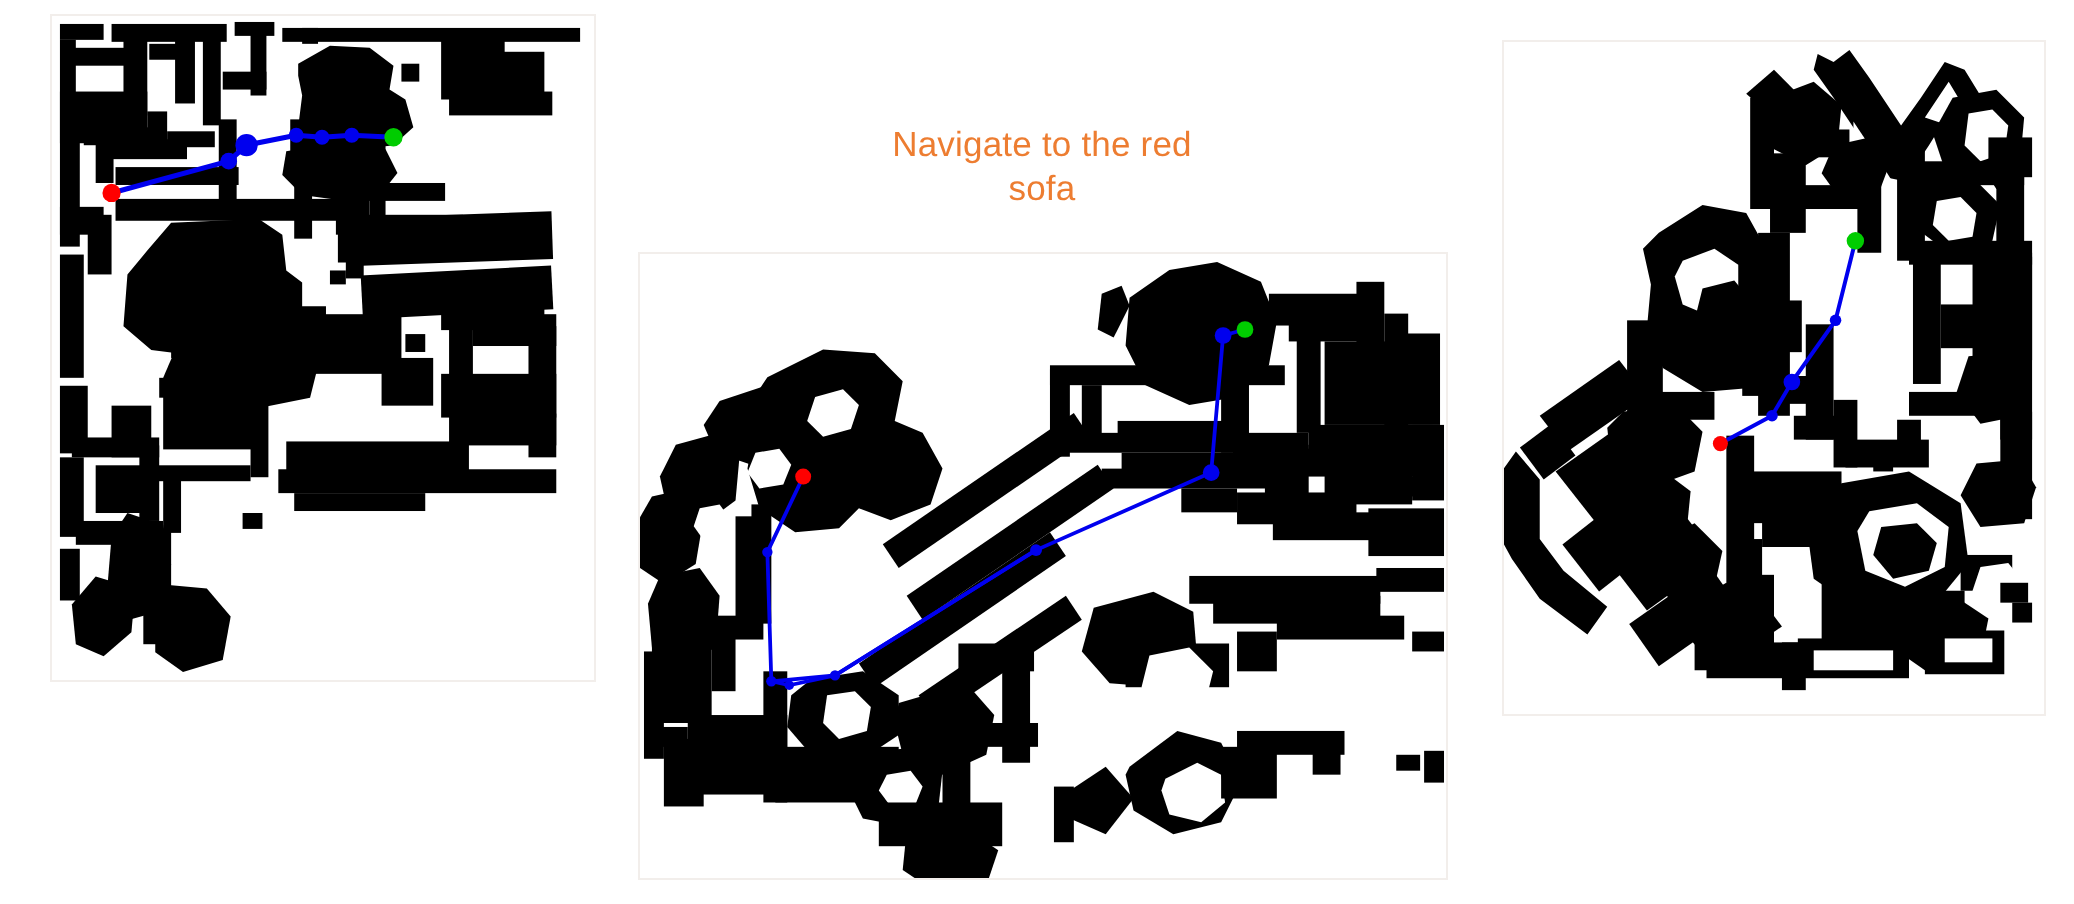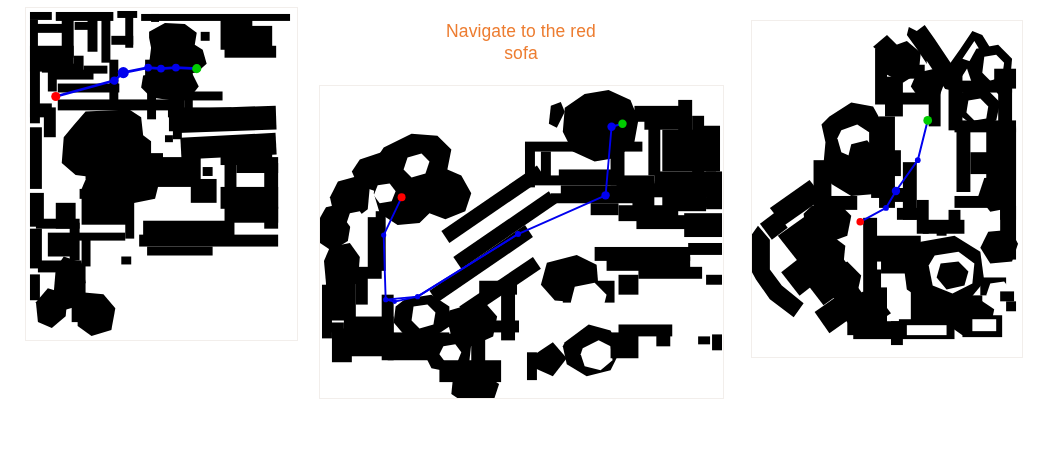--- a/index.html
+++ b/index.html
@@ -34,21 +34,21 @@
     font-size:17.5px;
     line-height:22px;
     text-align:center;
     font-weight:400;
     letter-spacing:.1px;
     white-space:pre-line;
     width:100%;
     box-sizing:border-box;
   }
   .panel-1 .caption{padding:31px 6px 0 14px;text-align:left;}
-  .panel-2 .caption{padding:20px 60px 0 60px;}
+  .panel-2 .caption{padding:20px 60px 0 60px;margin-top:41px;}
   .panel-3 .caption{padding:20px 24px 0 24px;}
 
   .mapbox{
     position:relative;
     background:#ffffff;
     border:1px solid #f2eeeb;
     box-sizing:border-box;
     overflow:hidden;
   }
   .map-1{width:273px;height:334px;margin-top:7px;margin-left:1px;}

